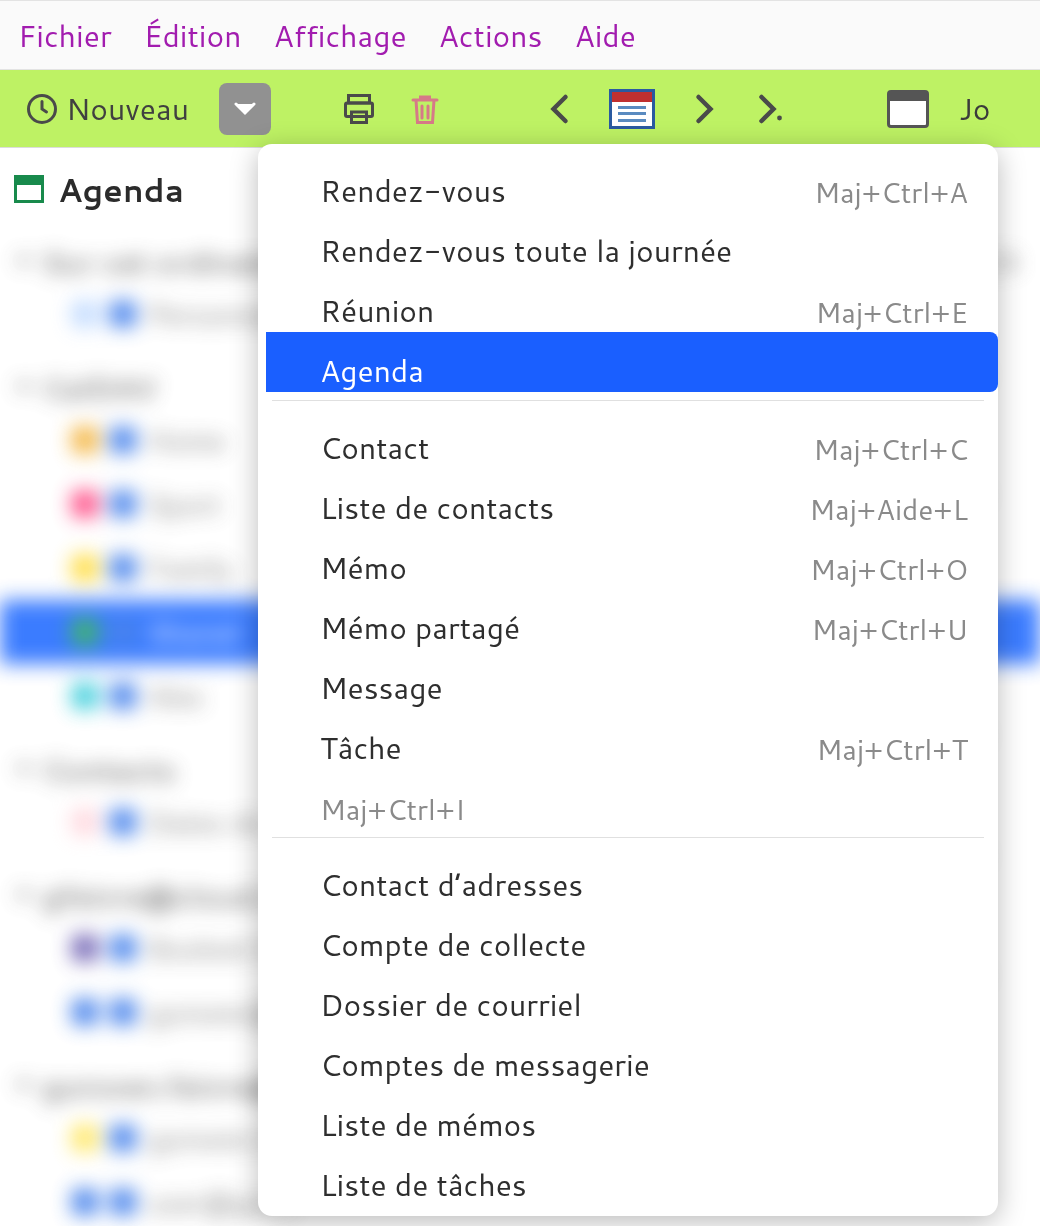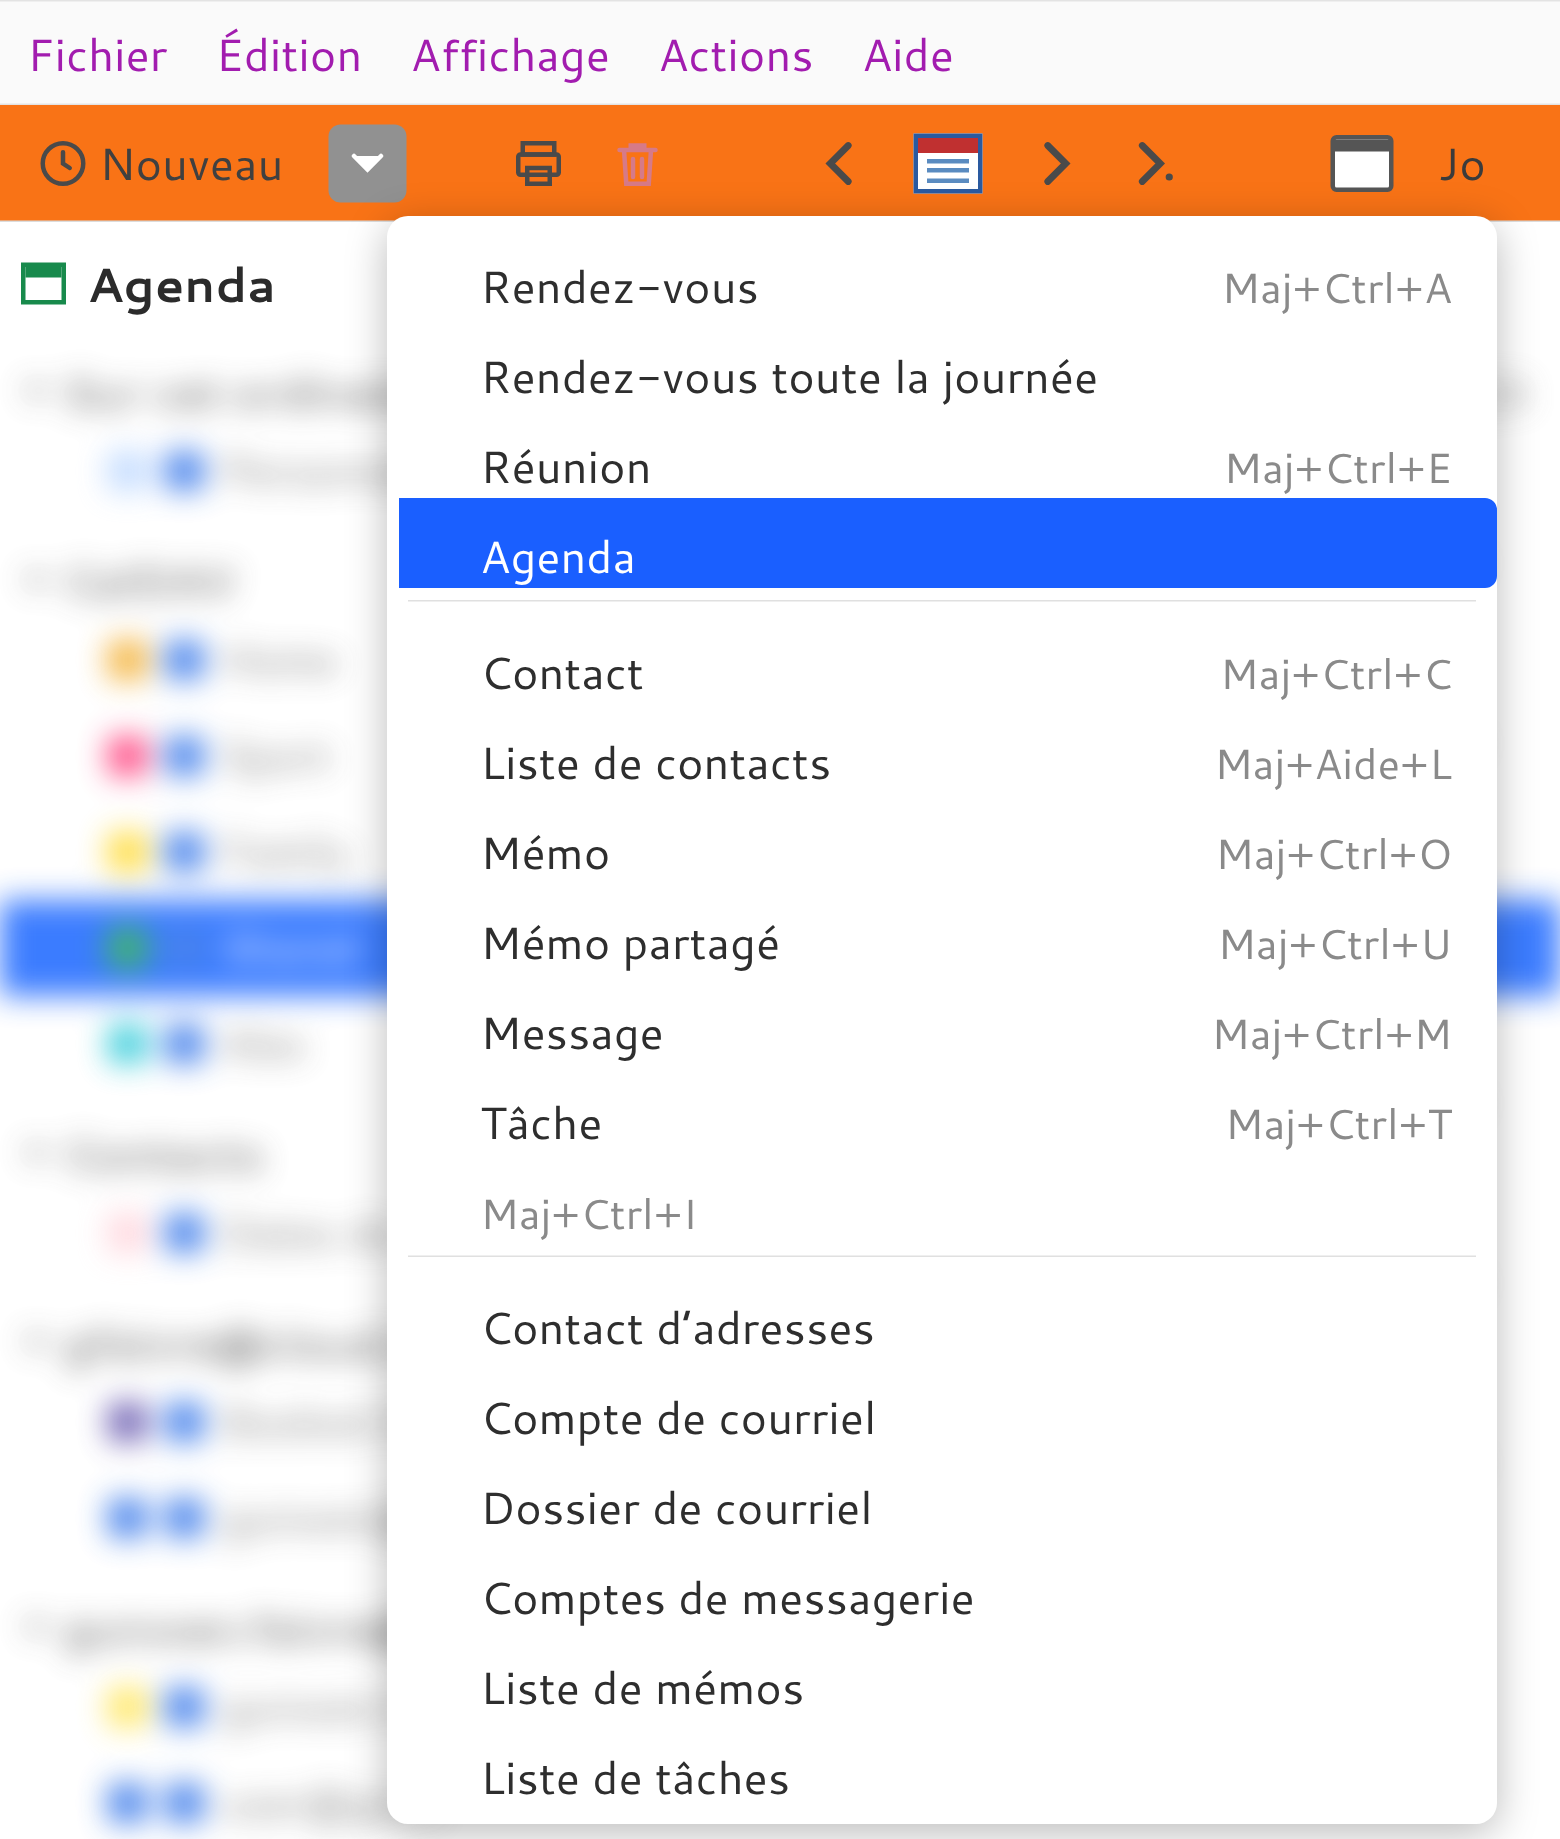--- a/index.html
+++ b/index.html
@@ -30,21 +30,21 @@
   .menubar span {
     color: #a21caf;
     font-size: 30px;
   }
 
   
   .toolbar {
     position: absolute;
     top: 70px; left: 0; right: 0;
     height: 78px;
-    background: #f97316;
+    background: #bef264;
     border-bottom: 1px solid #dcdcdc;
     display: flex;
     align-items: center;
     padding-left: 24px;
     gap: 30px;
   }
   .tb-btn {
     display: flex;
     align-items: center;
     justify-content: center;
@@ -419,36 +419,35 @@
       <div class="menu-item">
         <span>Mémo</span>
         <span class="shortcut">Maj+Ctrl+O</span>
       </div>
       <div class="menu-item">
         <span>Mémo partagé</span>
         <span class="shortcut">Maj+Ctrl+U</span>
       </div>
       <div class="menu-item">
         <span>Message</span>
-        <span class="shortcut">Maj+Ctrl+M</span>
       </div>
       <div class="menu-item">
         <span>Tâche</span>
         <span class="shortcut">Maj+Ctrl+T</span>
       </div>
       <div class="menu-item">
         <span class="shortcut">Maj+Ctrl+I</span>
       </div>
       <div class="menu-sep"></div>
       <div class="menu-item">
         <span>Contact d’adresses</span>
         <span class="shortcut"></span>
       </div>
       <div class="menu-item">
-        <span>Compte de courriel</span>
+        <span>Compte de collecte</span>
         <span class="shortcut"></span>
       </div>
       <div class="menu-item">
         <span>Dossier de courriel</span>
         <span class="shortcut"></span>
       </div>
       <div class="menu-item">
         <span>Comptes de messagerie</span>
         <span class="shortcut"></span>
       </div>

